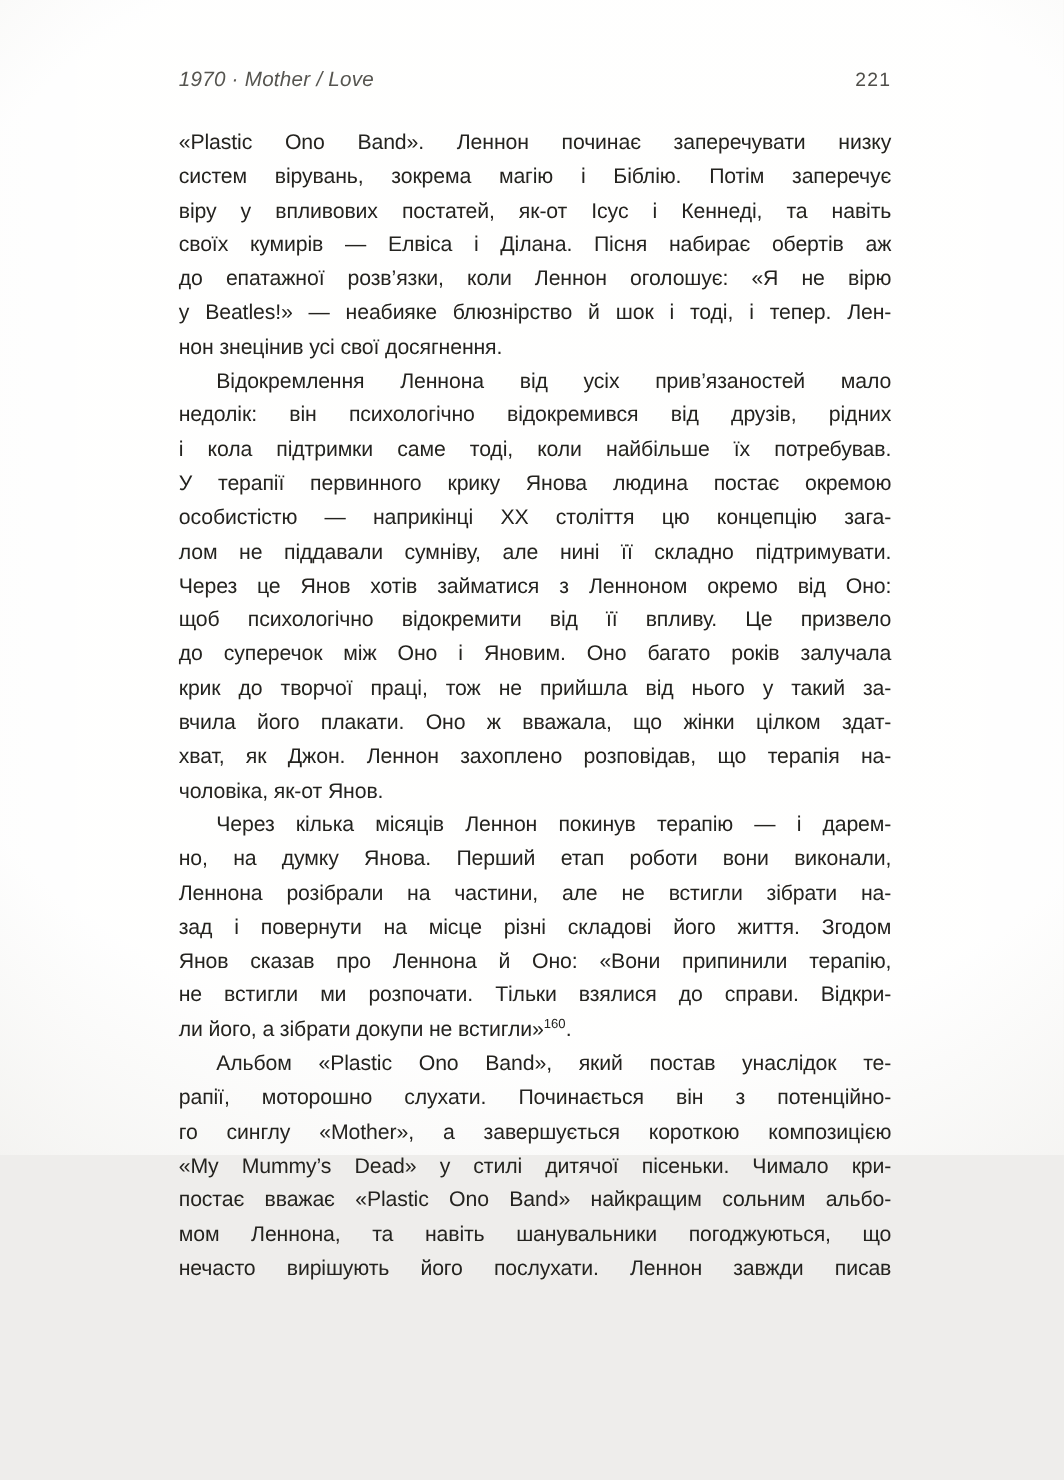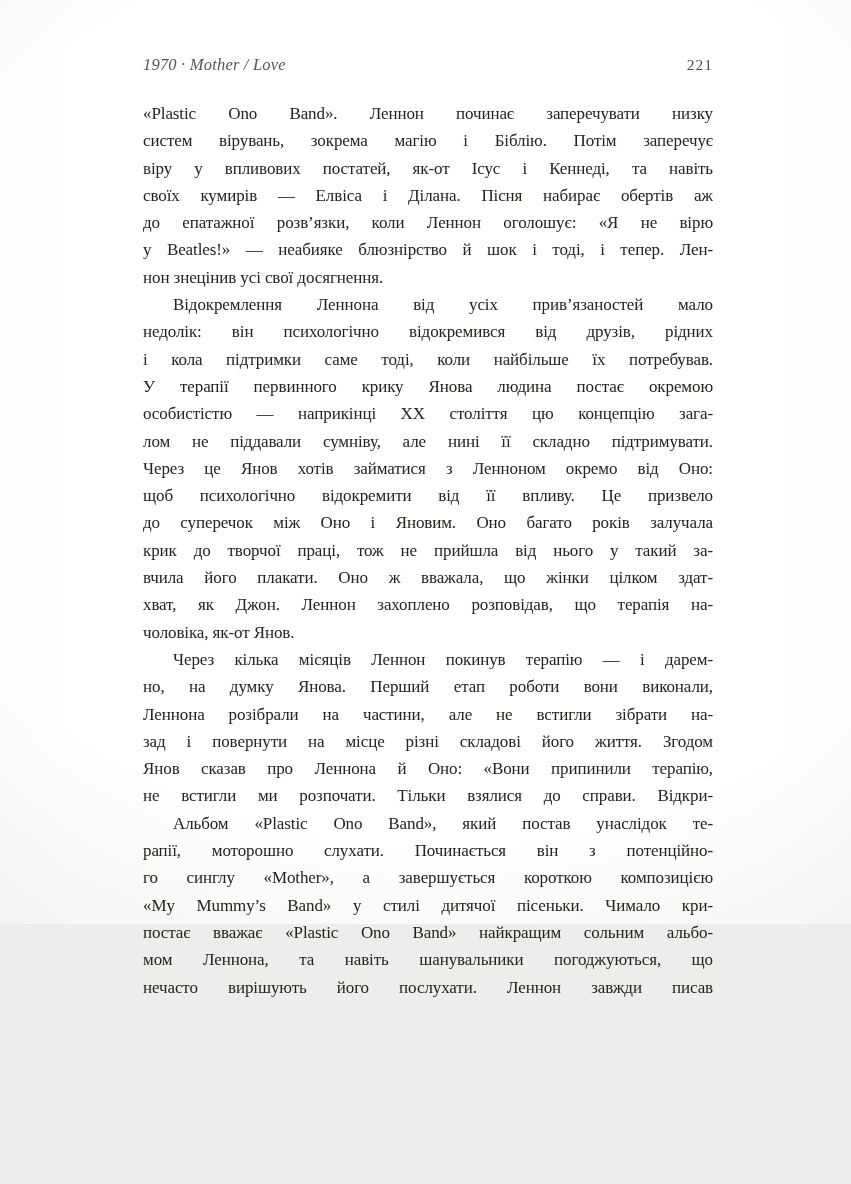--- a/index.html
+++ b/index.html
@@ -12,21 +12,21 @@
     background: #eeedeb;
     overflow: hidden;
   }
   .page {
     position: relative;
     width: 851px;
     height: 924px;
     background:
       radial-gradient(ellipse 120% 90% at 52% 42%, rgba(255,255,255,0.9) 55%, rgba(233,232,228,0.9) 100%),
       linear-gradient(90deg, #f3f2ef 0%, #fafaf8 8%, #fbfbf9 90%, #f5f4f1 100%);
-    font-family: Liberation Serif, serif;
+    font-family: Liberation Sans, sans-serif;
   }
   .running-head-row {
     position: absolute;
     left: 143px;
     top: 55px;
     width: 570px;
     display: flex;
     justify-content: space-between;
     align-items: baseline;
   }
@@ -103,22 +103,23 @@
       <div class="line">крик до творчої праці, тож не прийшла від нього у такий за-</div>
       <div class="line">вчила його плакати. Оно ж вважала, що жінки цілком здат-</div>
       <div class="line">хват, як Джон. Леннон захоплено розповідав, що терапія на-</div>
       <div class="line flush-left">чоловіка, як-от Янов.</div>
       <div class="line indent">Через кілька місяців Леннон покинув терапію — і дарем-</div>
       <div class="line">но, на думку Янова. Перший етап роботи вони виконали,</div>
       <div class="line">Леннона розібрали на частини, але не встигли зібрати на-</div>
       <div class="line">зад і повернути на місце різні складові його життя. Згодом</div>
       <div class="line">Янов сказав про Леннона й Оно: «Вони припинили терапію,</div>
       <div class="line">не встигли ми розпочати. Тільки взялися до справи. Відкри-</div>
+      <div class="line flush-left">ли його, а зібрати докупи не встигли»<sup>160</sup>.</div>
       <div class="line indent">Альбом «Plastic Ono Band», який постав унаслідок те-</div>
       <div class="line">рапії, моторошно слухати. Починається він з потенційно-</div>
       <div class="line">го синглу «Mother», а завершується короткою композицією</div>
-      <div class="line">«My Mummy’s Band» у стилі дитячої пісеньки. Чимало кри-</div>
+      <div class="line">«My Mummy’s Dead» у стилі дитячої пісеньки. Чимало кри-</div>
       <div class="line">постає вважає «Plastic Ono Band» найкращим сольним альбо-</div>
       <div class="line">мом Леннона, та навіть шанувальники погоджуються, що</div>
       <div class="line">нечасто вирішують його послухати. Леннон завжди писав</div>
     </div>
 
 </div>
 
 </body></html>

